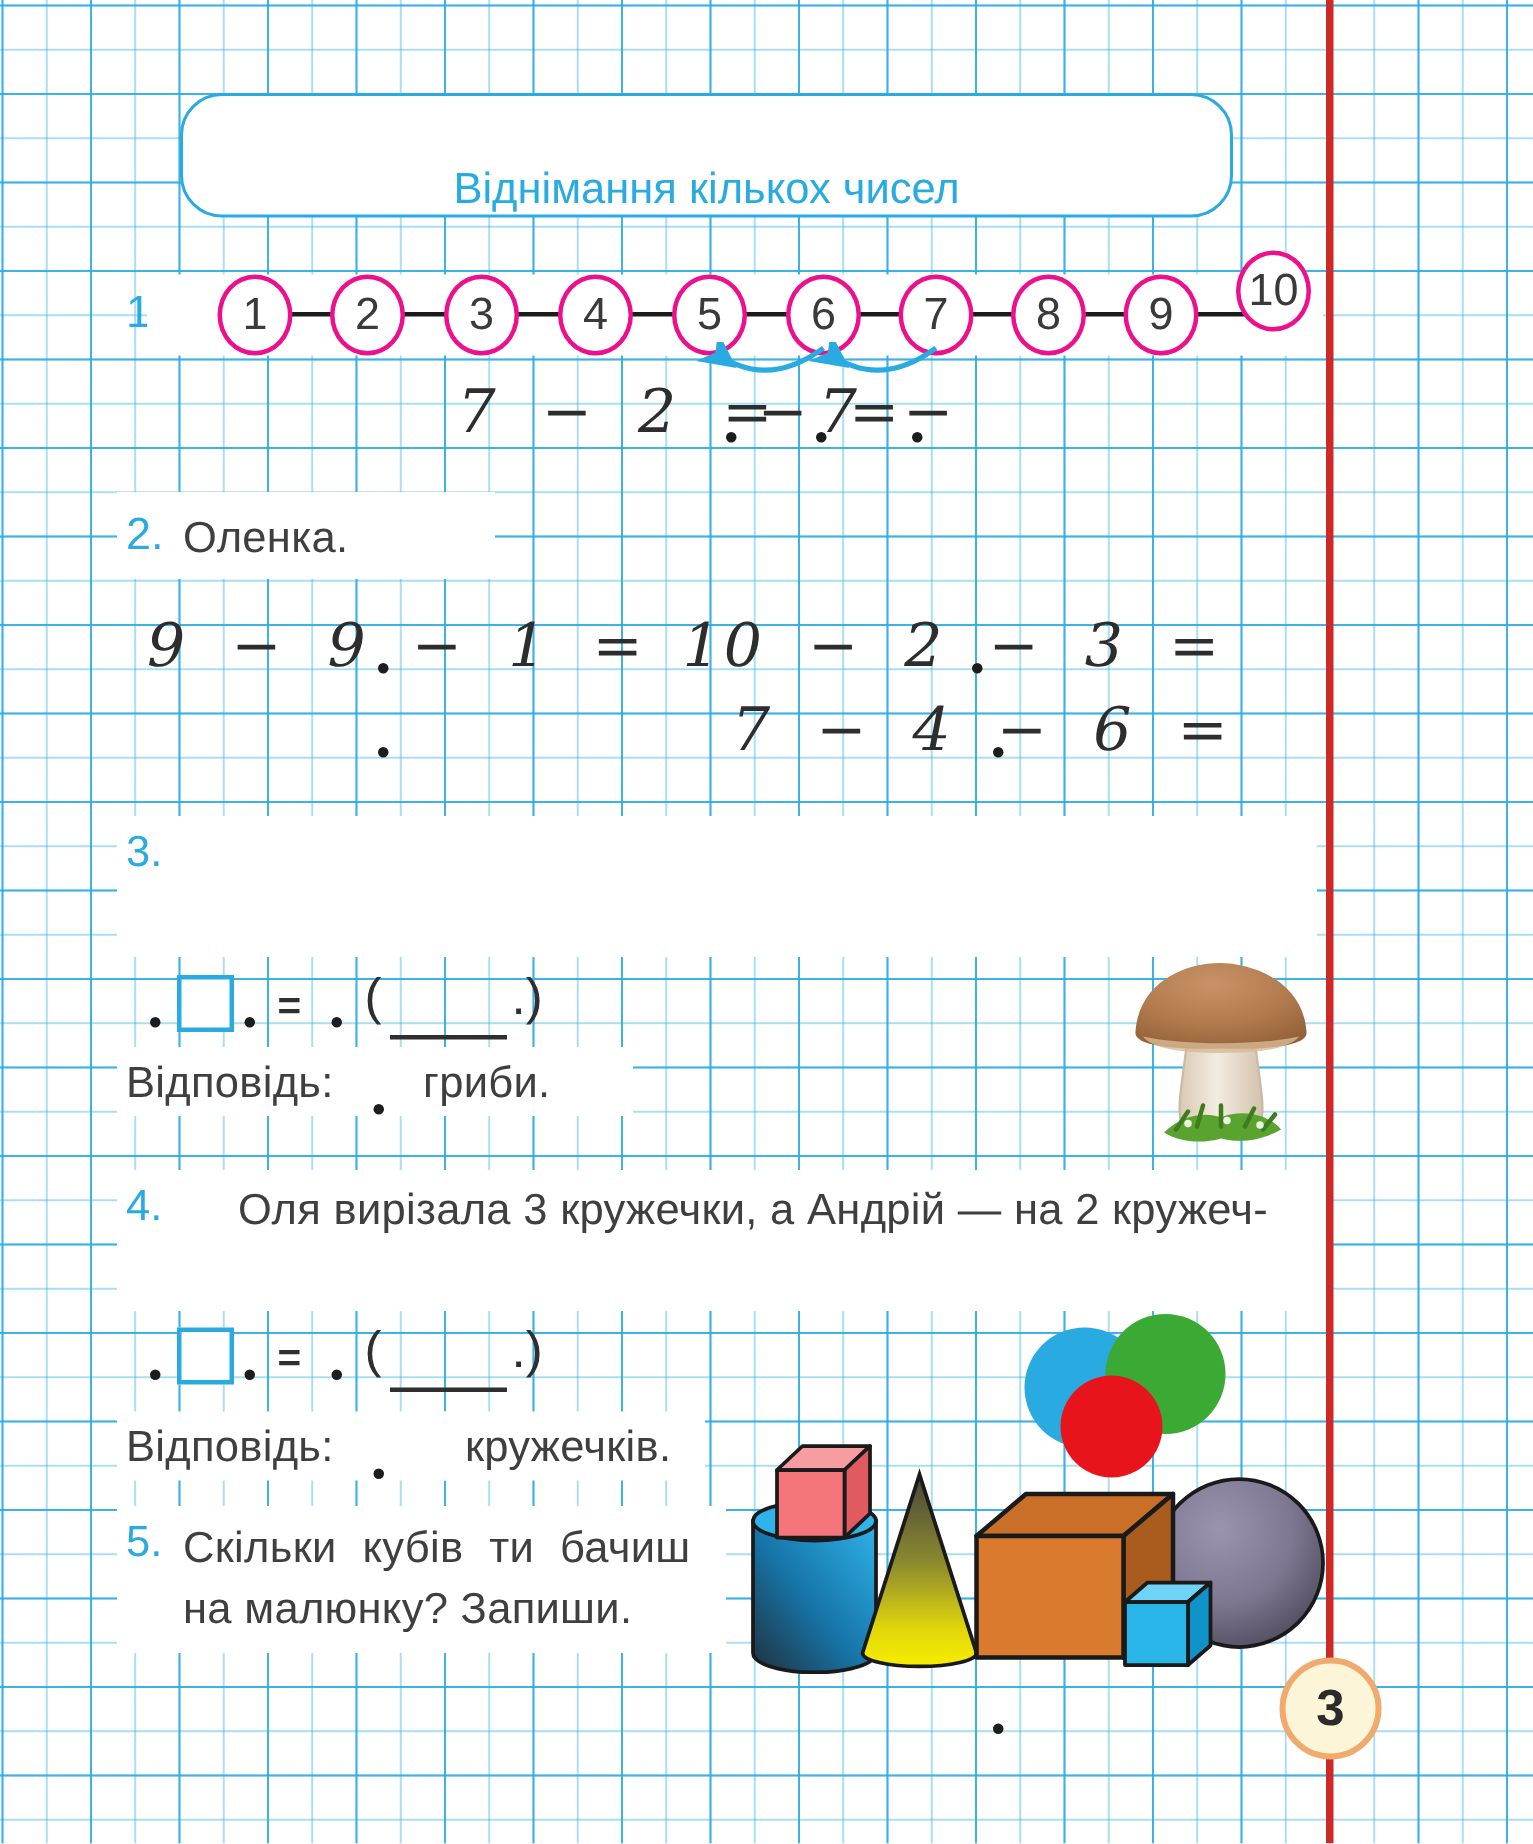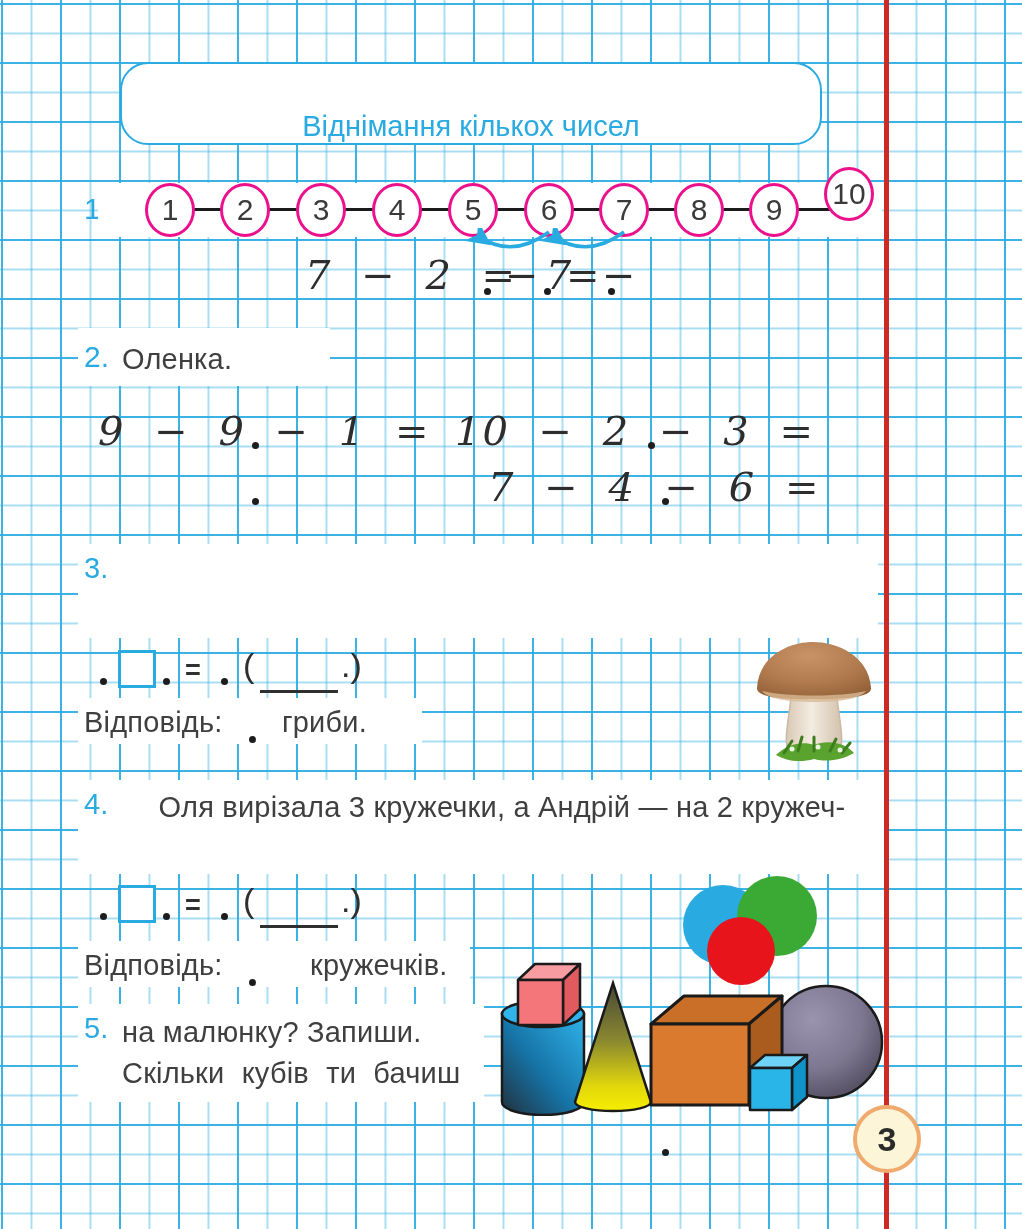--- a/index.html
+++ b/index.html
@@ -187,22 +187,22 @@
 
   <svg class="abs" style="left:680px;top:873px;" width="150" height="116" viewBox="0 0 150 116">
     <circle cx="43" cy="52" r="40" fill="#29abe2"></circle>
     <circle cx="97" cy="43" r="40" fill="#3aaa35"></circle>
     <circle cx="61" cy="78" r="34" fill="#e8141c"></circle>
   </svg>
 
   <div class="wpanel" style="left:78px;top:1004px;width:406px;height:98px;"></div>
   <span class="task-label" style="left:84px;top:1012px;font-size:29px;">5.</span>
   <div class="abs body-text" style="left:122px;top:1012px;width:360px;line-height:41px;">
+    <div style="word-spacing:9px;">Скільки кубів ти бачиш</div>
     <div>на малюнку? Запиши.</div>
-    <div style="word-spacing:9px;">Скільки кубів ти бачиш</div>
   </div>
   <span class="wdot" style="left:662px;top:1149px;"></span>
 
   <svg class="abs" style="left:483px;top:958px;" width="405" height="158" viewBox="0 0 405 158">
     <defs>
       <radialGradient id="gSph" cx="38%" cy="30%" r="80%">
         <stop offset="0%" stop-color="#9a94ae"></stop>
         <stop offset="55%" stop-color="#7d7791"></stop>
         <stop offset="100%" stop-color="#4b4757"></stop>
       </radialGradient>

